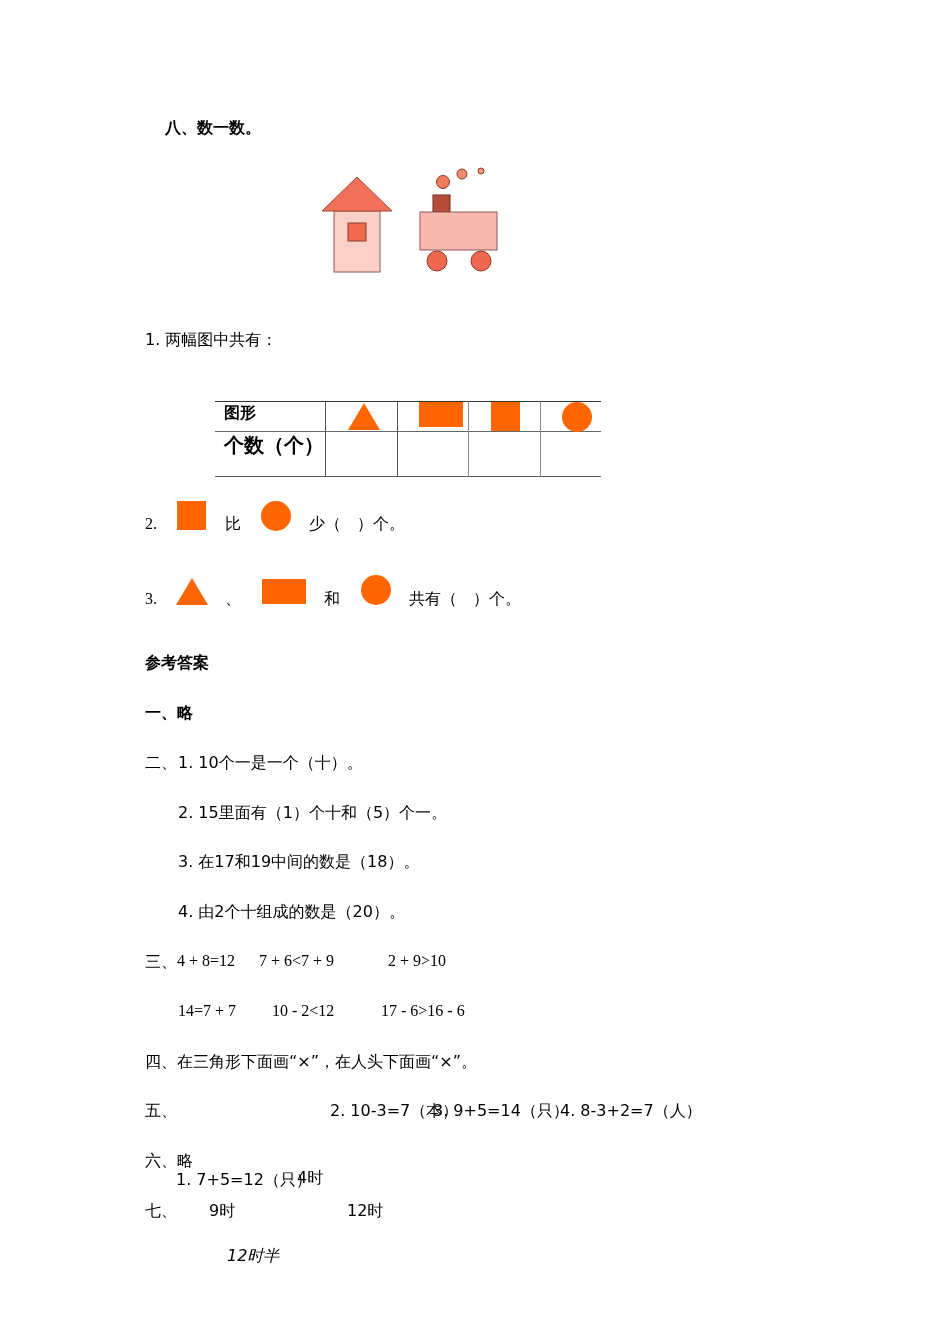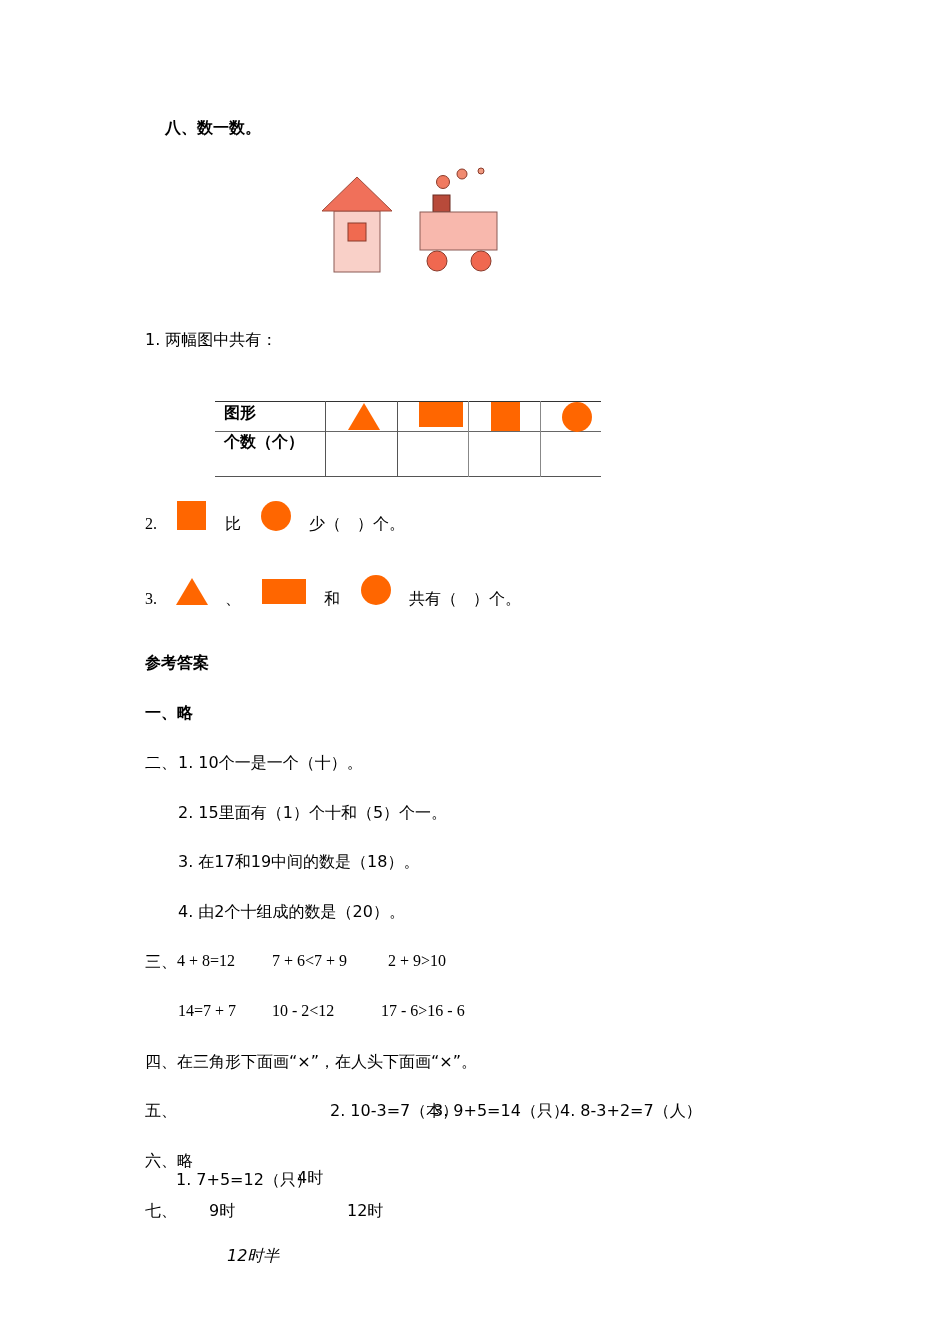--- a/index.html
+++ b/index.html
@@ -45,21 +45,21 @@
 <div class="abs" style="left:215px; top:401px; width:386px; height:59px;">
   <div class="tbl-line-h" style="left:0; top:0; width:386px;"></div>
   <div class="tbl-line-h" style="left:0; top:30px; width:386px; background:#666;"></div>
   <div class="tbl-line-h" style="left:0; top:75px; width:386px; background:#555;"></div>
   <div class="tbl-line-v" style="left:110px; top:0; height:76px;"></div>
   <div class="tbl-line-v" style="left:182px; top:0; height:76px;"></div>
   <div class="tbl-line-v" style="left:253px; top:0; height:76px; background:#888;"></div>
   <div class="tbl-line-v" style="left:325px; top:0; height:76px; background:#888;"></div>
 
   <div class="abs bold" style="left:9px; top:2px; font-size:16px;">图形</div>
-  <div class="abs bold" style="left:9px; top:31px; font-size:16px;">个数（个）</div>
+  <div class="abs bold" style="left:9px; top:31px; font-size:20px;">个数（个）</div>
 
   <div class="abs shape-tri" style="left:133px; top:2px;"></div>
   <div class="abs shape-rect" style="left:204px; top:1px; width:44px; height:25px;"></div>
   <div class="abs shape-rect" style="left:276px; top:1px; width:29px; height:29px;"></div>
   <div class="abs shape-circle" style="left:347px; top:1px; width:30px; height:30px;"></div>
 
   <div class="abs" style="left:111px; top:31px; width:71px; height:44px;"></div>
   <div class="abs" style="left:183px; top:31px; width:70px; height:44px;"></div>
   <div class="abs" style="left:254px; top:31px; width:71px; height:44px;"></div>
   <div class="abs" style="left:326px; top:31px; width:60px; height:44px;"></div>
@@ -88,21 +88,21 @@
 <div class="abs t" style="left:145px; top:703px;font-weight:bold;">一、略</div>
 
 <div class="abs t" style="left:145px; top:753px;">二、</div>
 <div class="abs t" style="left:178px; top:753px;">1.  10个一是一个（十）。</div>
 <div class="abs t" style="left:178px; top:803px;">2.  15里面有（1）个十和（5）个一。</div>
 <div class="abs t" style="left:178px; top:852px;">3.  在17和19中间的数是（18）。</div>
 <div class="abs t" style="left:178px; top:902px;">4.  由2个十组成的数是（20）。</div>
 
 <div class="abs t" style="left:145px; top:952px;">三、</div>
 <div class="abs t num" style="left:177px; top:952px;">4 + 8=12</div>
-<div class="abs t num" style="left:272px; top:952px;">7 + 6&lt;7 + 9</div>
+<div class="abs t num" style="left:259px; top:952px;">7 + 6&lt;7 + 9</div>
 <div class="abs t num" style="left:388px; top:952px;">2 + 9&gt;10</div>
 <div class="abs t num" style="left:178px; top:1002px;">14=7 + 7</div>
 <div class="abs t num" style="left:272px; top:1002px;">10 - 2&lt;12</div>
 <div class="abs t num" style="left:381px; top:1002px;">17 - 6&gt;16 - 6</div>
 
 <div class="abs t" style="left:145px; top:1052px;">四、在三角形下面画“×”，在人头下面画“×”。</div>
 
 <div class="abs t" style="left:145px; top:1101px;">五、</div>
 <div class="abs t" style="left:176px; top:1142px;margin-top:28px;">1. 7+5=12（只）</div>
 <div class="abs t" style="left:306px; top:1101px;margin-left:24px;">2. 10-3=7（本）</div>

